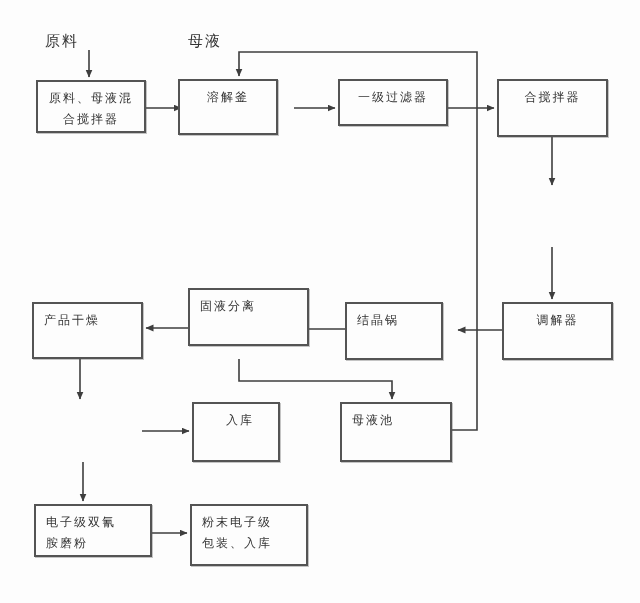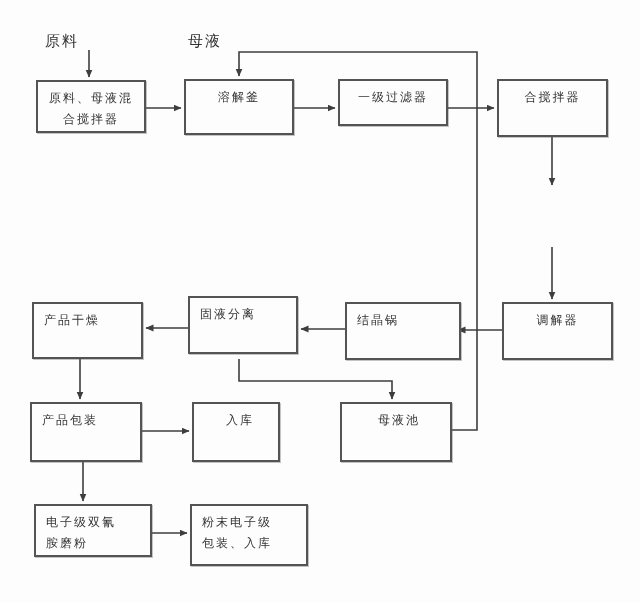--- a/index.html
+++ b/index.html
@@ -40,31 +40,31 @@
     padding-right: 2px;
   }
   .free-label {
     position: absolute;
     font-size: 15px;
     line-height: 18px;
     letter-spacing: 2px;
   }
   
   #n-mixer        { left: 36px;  top: 80px;  width: 110px; height: 53px; }
-  #n-dissolver    { left: 184px; top: 79px;  width: 110px; height: 56px; }
+  #n-dissolver    { left: 178px; top: 79px;  width: 100px; height: 56px; }
   #n-filter1      { left: 338px; top: 79px;  width: 110px; height: 47px; }
   #n-filter2      { left: 497px; top: 79px;  width: 111px; height: 58px; }
   #n-ultrafilter  { left: 500px; top: 188px; width: 112px; height: 59px; }
   #n-regulator    { left: 502px; top: 302px; width: 111px; height: 58px; }
-  #n-crystallizer { left: 345px; top: 302px; width: 116px; height: 58px; }
-  #n-separator    { left: 188px; top: 296px; width: 110px; height: 58px; }
+  #n-crystallizer { left: 345px; top: 302px; width: 98px; height: 58px; }
+  #n-separator    { left: 188px; top: 288px; width: 121px; height: 58px; }
   #n-dryer        { left: 32px;  top: 302px; width: 111px; height: 57px; }
   #n-packaging    { left: 30px;  top: 402px; width: 112px; height: 60px; }
   #n-warehouse    { left: 192px; top: 402px; width: 88px; height: 60px; padding-left: 32px; }
-  #n-pool         { left: 340px; top: 402px; width: 112px; height: 60px; text-align: center; }
+  #n-pool         { left: 340px; top: 402px; width: 112px; height: 60px; }
   #n-grinding     { left: 34px;  top: 504px; width: 118px; height: 53px; }
   #n-powderpack   { left: 190px; top: 504px; width: 118px; height: 62px; }
   #lbl-raw    { left: 45px;  top: 32px; }
   #lbl-liquor { left: 188px; top: 32px; }
 </style>
 </head>
 <body>
 
 <div class="canvas">
 
@@ -98,21 +98,20 @@
 
   <div id="n-mixer" class="node center">原料、母液混
 合搅拌器</div>
   <div id="n-dissolver" class="node center">溶解釜</div>
   <div id="n-filter1" class="node center">一级过滤器</div>
   <div id="n-filter2" class="node center">合搅拌器</div>
   <div id="n-regulator" class="node center">调解器</div>
   <div id="n-crystallizer" class="node">结晶锅</div>
   <div id="n-separator" class="node">固液分离</div>
   <div id="n-dryer" class="node">产品干燥</div>
-  <div id="n-packaging" class="node">产品包装</div>
   <div id="n-warehouse" class="node">入库</div>
   <div id="n-pool" class="node">母液池</div>
   <div id="n-grinding" class="node">电子级双氰
 胺磨粉</div>
   <div id="n-powderpack" class="node">粉末电子级
 包装、入库</div>
 
 </div>
 
 </body></html>

